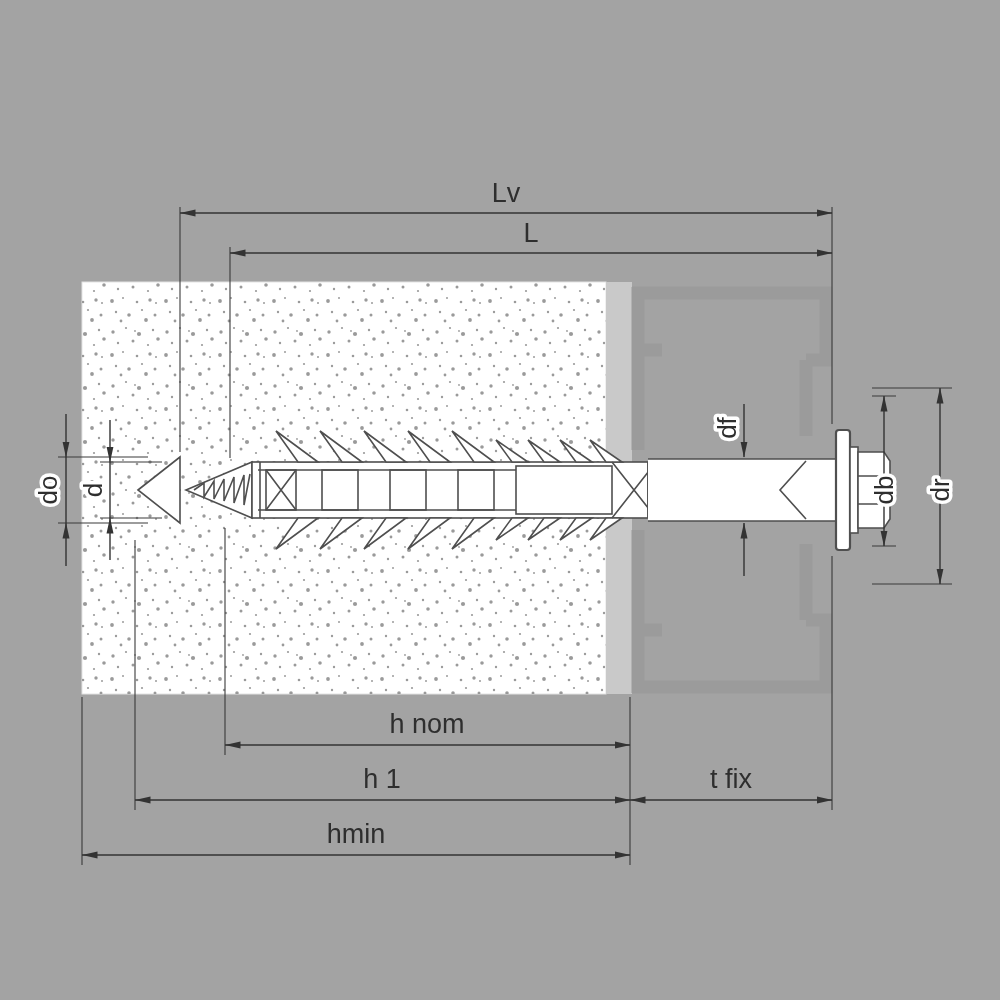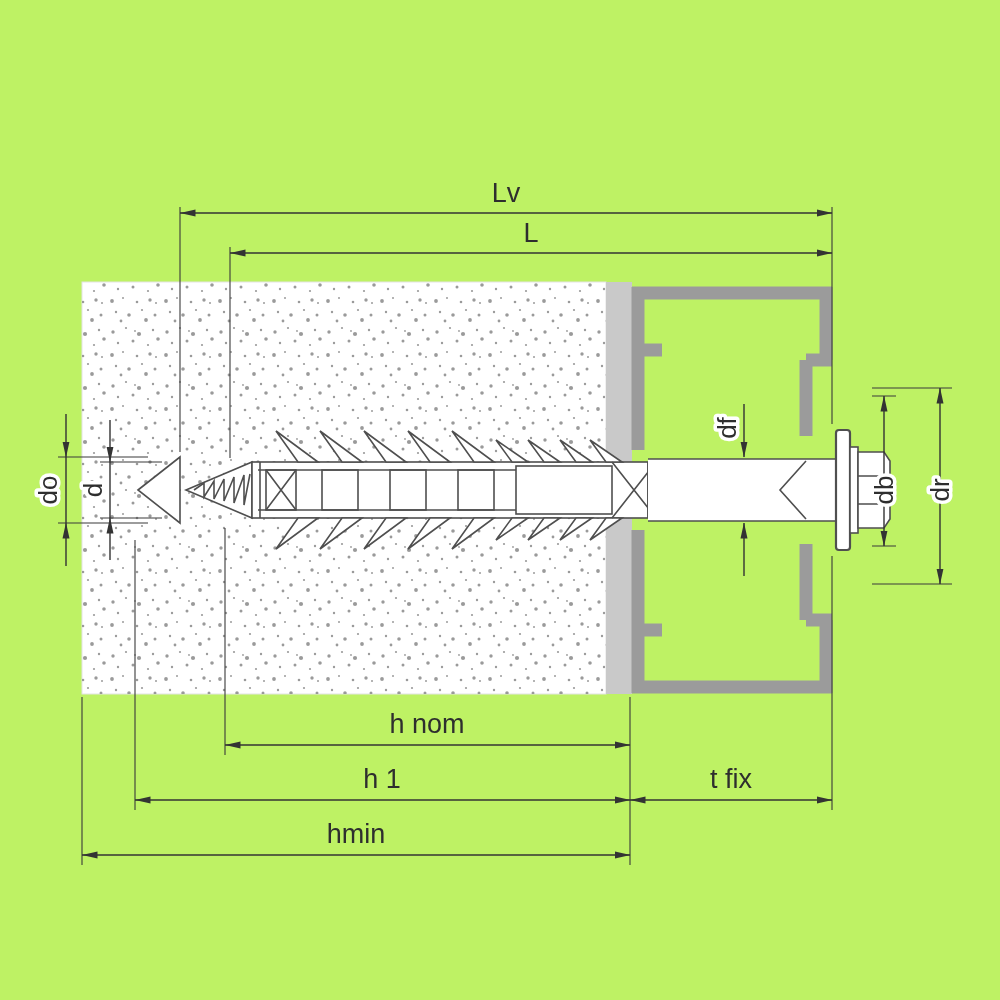--- a/index.html
+++ b/index.html
@@ -1,16 +1,16 @@
 <!DOCTYPE html>
 <html><head>
 <meta charset="utf-8">
 <style>
   html,body{margin:0;padding:0;background:#ffffff;}
-  .page{width:1000px;height:1000px;position:relative;background:#bef264;overflow:hidden;}
+  .page{width:1000px;height:1000px;position:relative;background:#a3a3a3;overflow:hidden;}
   svg{display:block;}
   .dim-line{stroke:#333333;stroke-width:1.4;fill:none;}
   .ext-line{stroke:#3a3a3a;stroke-width:1.1;fill:none;}
   .dim-label{font:27px "Liberation Sans", sans-serif;fill:#2e2e2e;}
   .dim-label-sm{font:26px "Liberation Sans", sans-serif;fill:#2e2e2e;}
   .halo{paint-order:stroke;stroke:#ffffff;stroke-width:7px;stroke-linejoin:round;}
   .outline{stroke:#4f4f4f;stroke-width:1.6;fill:none;}
   .outline-fill{stroke:#4f4f4f;stroke-width:1.6;fill:#ffffff;}
   .fixture{stroke:#9b9b9b;stroke-width:13;fill:none;stroke-linecap:butt;}
 </style>

